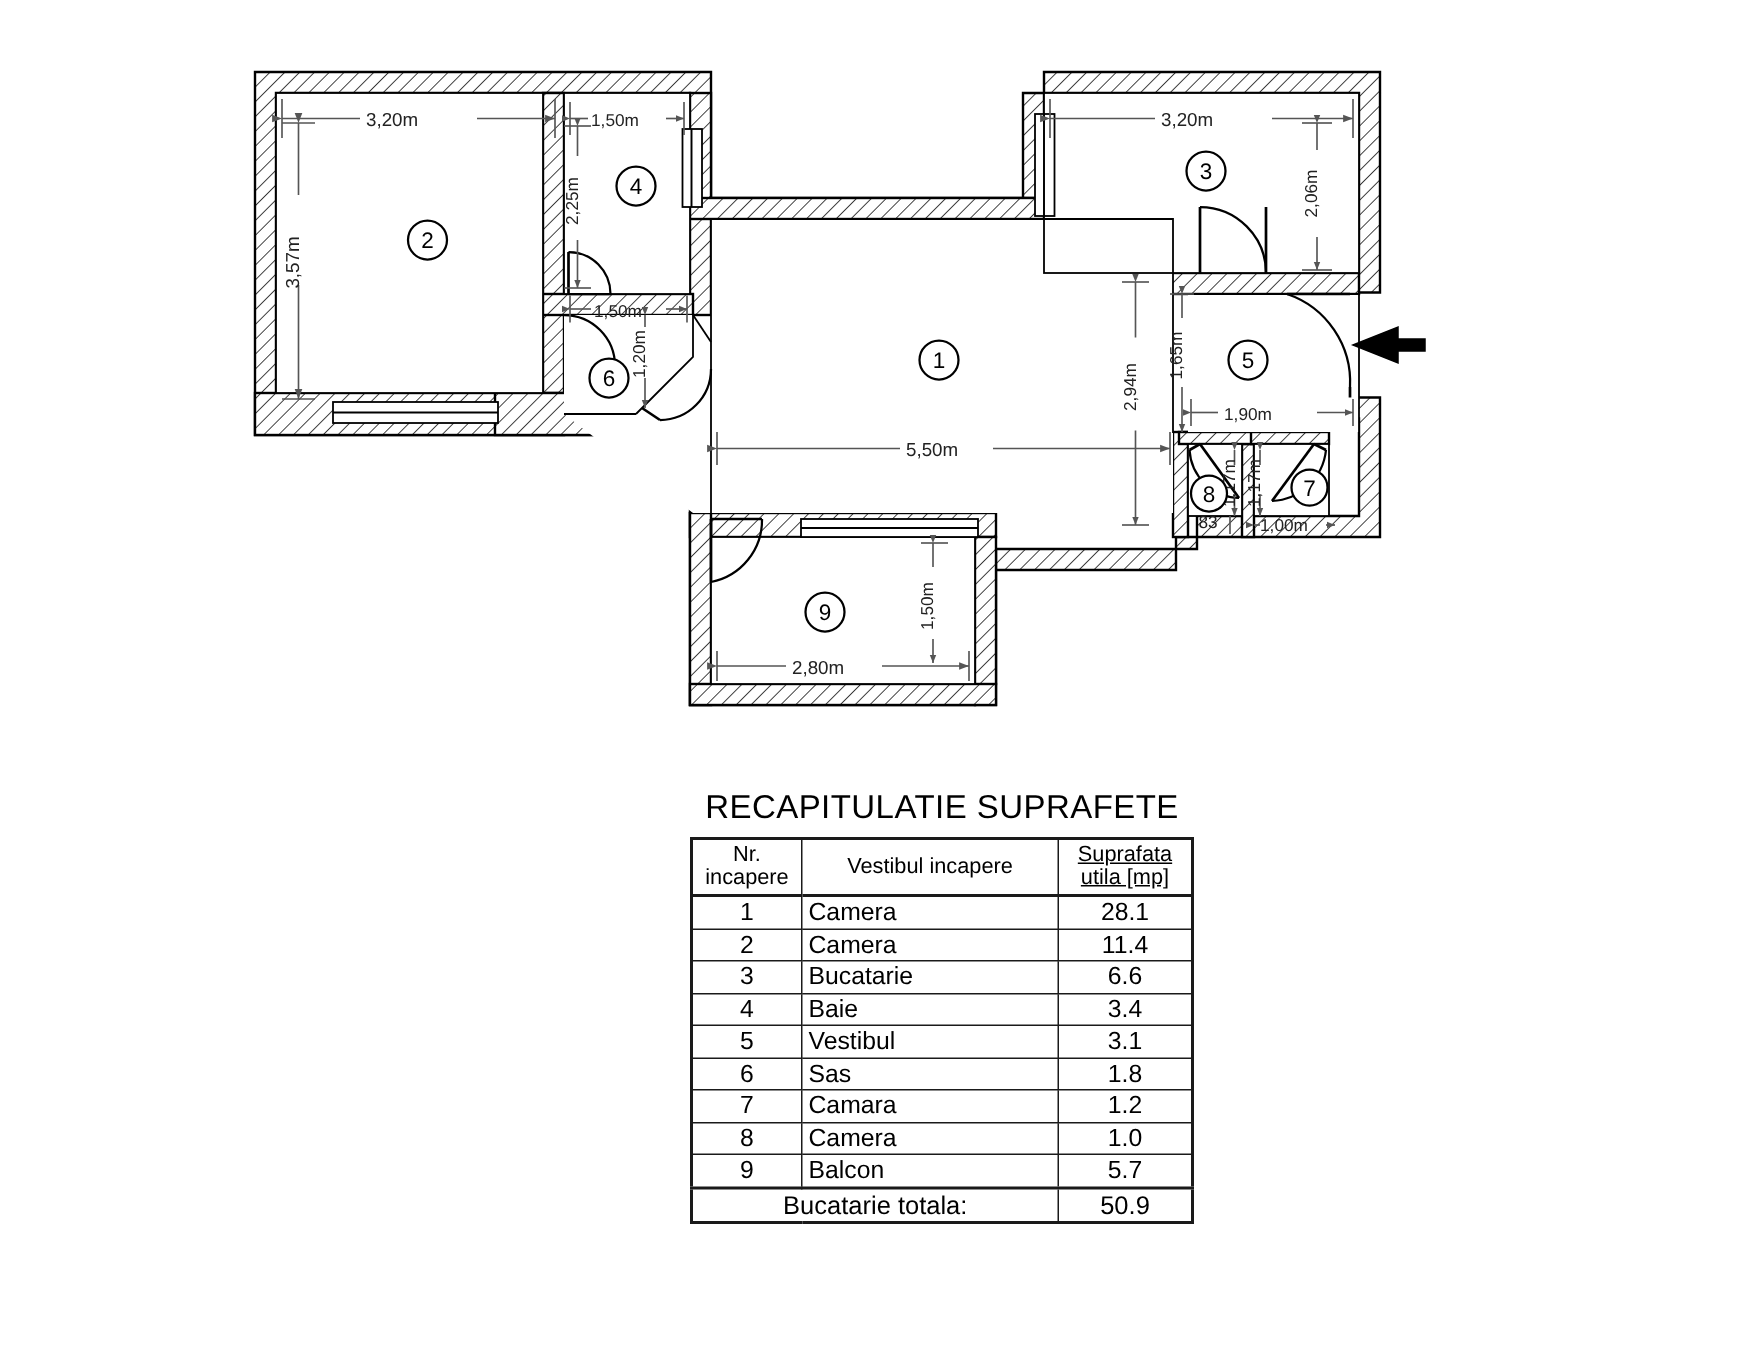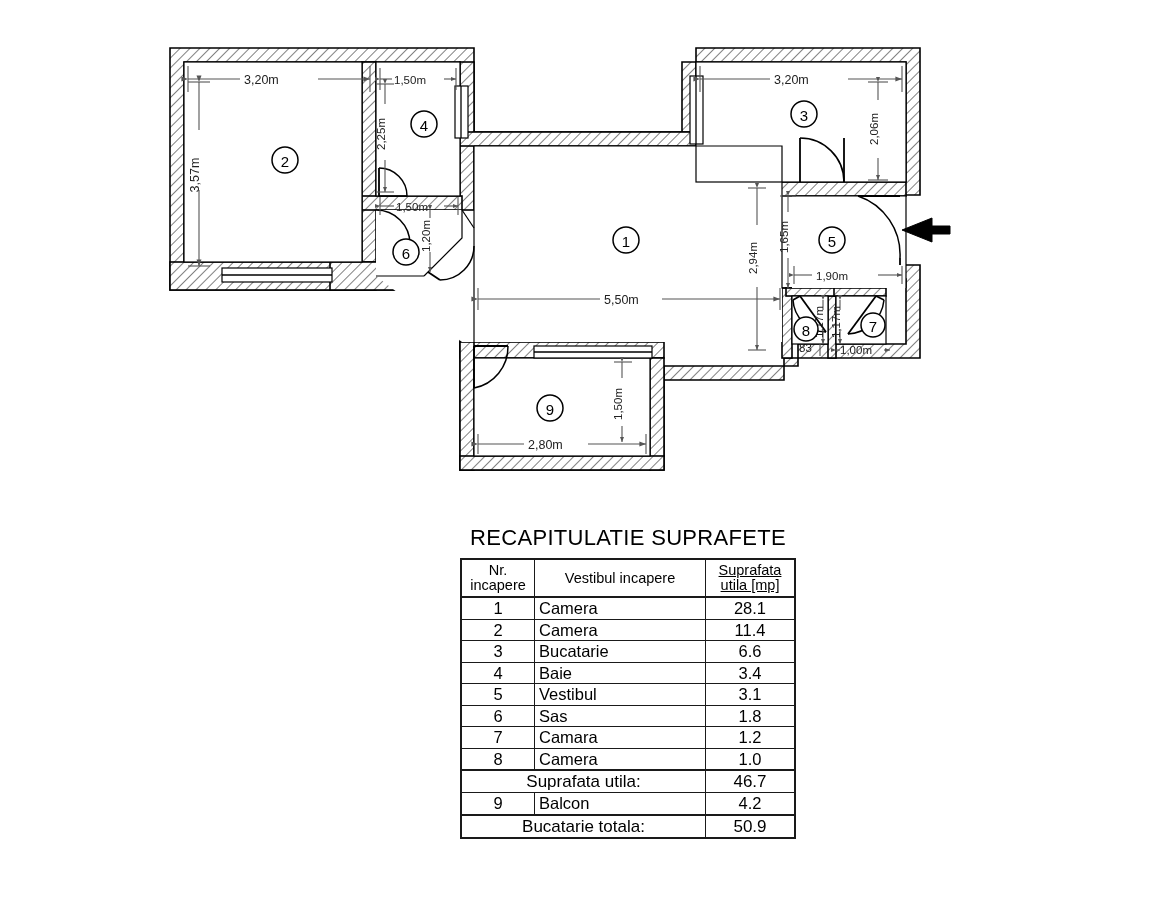--- a/index.html
+++ b/index.html
@@ -489,28 +489,24 @@
         <tr>
           <td class="c-nr">7</td>
           <td class="c-name">Camara</td>
           <td class="c-area">1.2</td>
         </tr>
         <tr>
           <td class="c-nr">8</td>
           <td class="c-name">Camera</td>
           <td class="c-area">1.0</td>
         </tr>
-        <tr class="sumrow thickline">
-          <td class="sum-label" colspan="2">Suprafata utila:</td>
-          <td class="sum-val">46.7</td>
-        </tr>
         <tr>
           <td class="c-nr">9</td>
           <td class="c-name">Balcon</td>
-          <td class="c-area">4.2</td>
+          <td class="c-area">5.7</td>
         </tr>
         <tr class="sumrow thickline">
           <td class="sum-label" colspan="2">Bucatarie totala:</td>
           <td class="sum-val">50.9</td>
         </tr>
       </tbody>
     </table>
   </div>
 
 </div>

